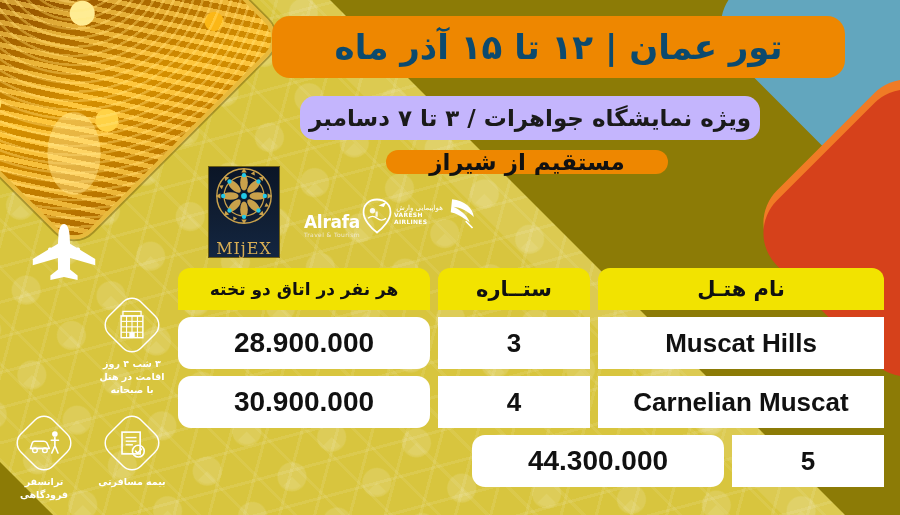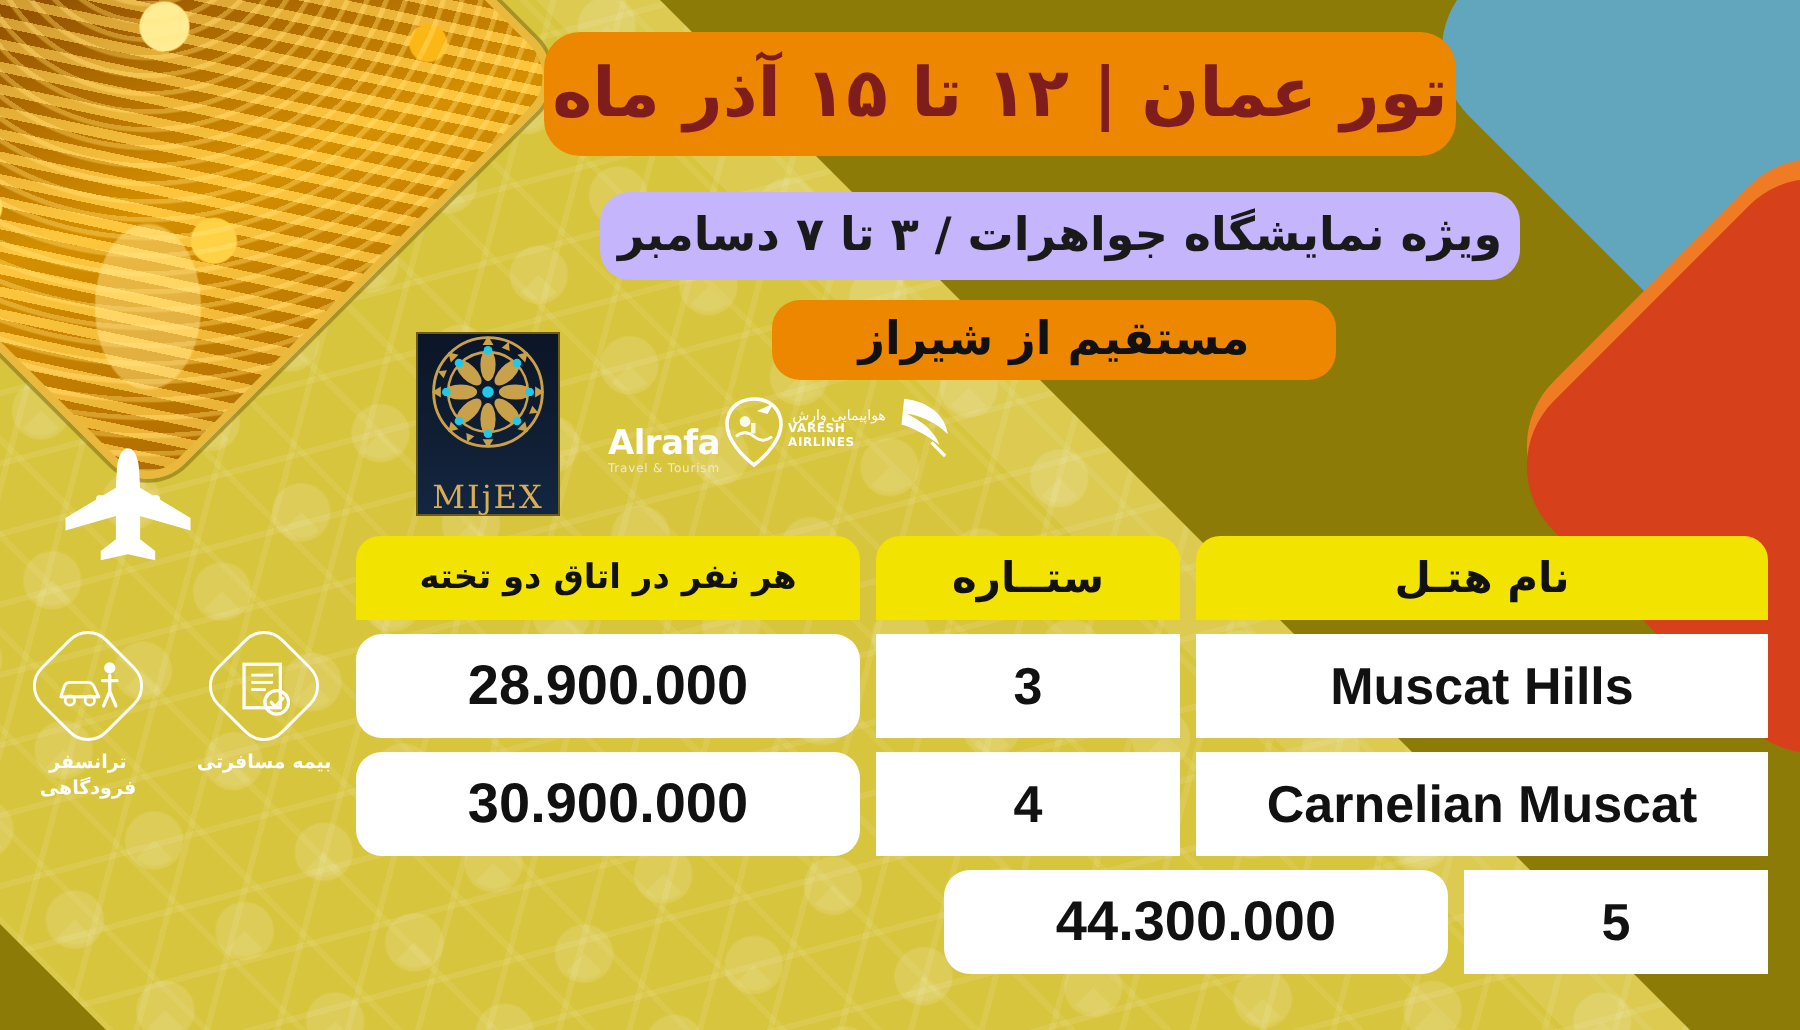--- a/index.html
+++ b/index.html
@@ -104,30 +104,30 @@
     opacity:.8;
   }
 
   
   .pill{
     position:absolute;display:flex;align-items:center;justify-content:center;
     border-radius:16px;text-align:center;white-space:nowrap;
     font-weight:700;direction:rtl;
   }
   .pill-title{
-    top:16px;left:272px;width:456px;height:62px;
-    background:#EE8700;color:#7f1d1d;
+    top:16px;left:272px;width:573px;height:62px;
+    background:#EE8700;color:#0c4a6e;
     font-size:34px;letter-spacing:0px;border-radius:18px;
   }
   .pill-sub{
     top:96px;left:300px;width:460px;height:44px;
     background:#c4b5fd;color:#1a1a1a;font-size:23px;border-radius:15px;
   }
   .pill-direct{
-    top:150px;left:386px;width:282px;height:40px;
+    top:150px;left:386px;width:282px;height:24px;
     background:#EE8700;color:#111;font-size:23px;border-radius:14px;
   }
 
   
   .logos{position:absolute;top:166px;left:208px;width:270px;height:98px;}
   .mijex{
     position:absolute;left:0;top:0;width:72px;height:92px;
     background:linear-gradient(180deg,#0B1526 0%,#101E33 55%,#132641 100%);
     border:1px solid #6b5d12;
     display:flex;flex-direction:column;align-items:center;justify-content:space-between;gap:2px;
@@ -291,20 +291,39 @@
     <svg viewBox="0 0 100 80" width="84" height="68" aria-hidden="true">
       <path fill="#ffffff" d="M50 2 c3.6 0 6 5 6.6 12.5 l.6 11 30 18 v7.5 l-30 -8.6 v13.8 l9 7 v5.5 l-16.2 -3.6 -16.2 3.6 v-5.5 l9 -7 v-13.8 l-30 8.6 v-7.5 l30 -18 .6 -11 C44 7 46.4 2 50 2 Z"></path>
       <rect x="31" y="30" width="5" height="9" rx="2" fill="#ffffff"></rect>
       <rect x="64" y="30" width="5" height="9" rx="2" fill="#ffffff"></rect>
     </svg>
   </div>
 
   <div class="features">
     <div class="frow">
 
+      <div class="feat">
+        <div class="feat-ico">
+          <svg viewBox="0 0 64 64" width="58" height="58" aria-hidden="true">
+            <rect x="7" y="7" width="50" height="50" rx="14" fill="none" stroke="#fff" stroke-width="1.6" transform="rotate(45 32 32)"></rect>
+            <rect x="20" y="22" width="24" height="24" fill="none" stroke="#fff" stroke-width="1.6"></rect>
+            <rect x="22" y="17" width="20" height="5" fill="none" stroke="#fff" stroke-width="1.4"></rect>
+            <g stroke="#fff" stroke-width="1.2">
+              <line x1="20" y1="28" x2="44" y2="28"></line>
+              <line x1="20" y1="34" x2="44" y2="34"></line>
+              <line x1="20" y1="40" x2="44" y2="40"></line>
+              <line x1="26" y1="22" x2="26" y2="46"></line>
+              <line x1="32" y1="22" x2="32" y2="46"></line>
+              <line x1="38" y1="22" x2="38" y2="46"></line>
+            </g>
+            <rect x="29" y="40" width="6" height="6" fill="#fff"></rect>
+          </svg>
+        </div>
+        <div class="feat-lbl">۳ شب ۴ روز<br>اقامت در هتل<br>با صبحانه</div>
+      </div>
     </div>
 
     <div class="frow" style="margin-top:18px;">
       <div class="feat">
         <div class="feat-ico">
           <svg viewBox="0 0 64 64" width="58" height="58" aria-hidden="true">
             <rect x="7" y="7" width="50" height="50" rx="14" fill="none" stroke="#fff" stroke-width="1.6" transform="rotate(45 32 32)"></rect>
             <rect x="21" y="20" width="20" height="24" fill="none" stroke="#fff" stroke-width="1.8"></rect>
             <g stroke="#fff" stroke-width="1.6">
               <line x1="25" y1="26" x2="37" y2="26"></line>

